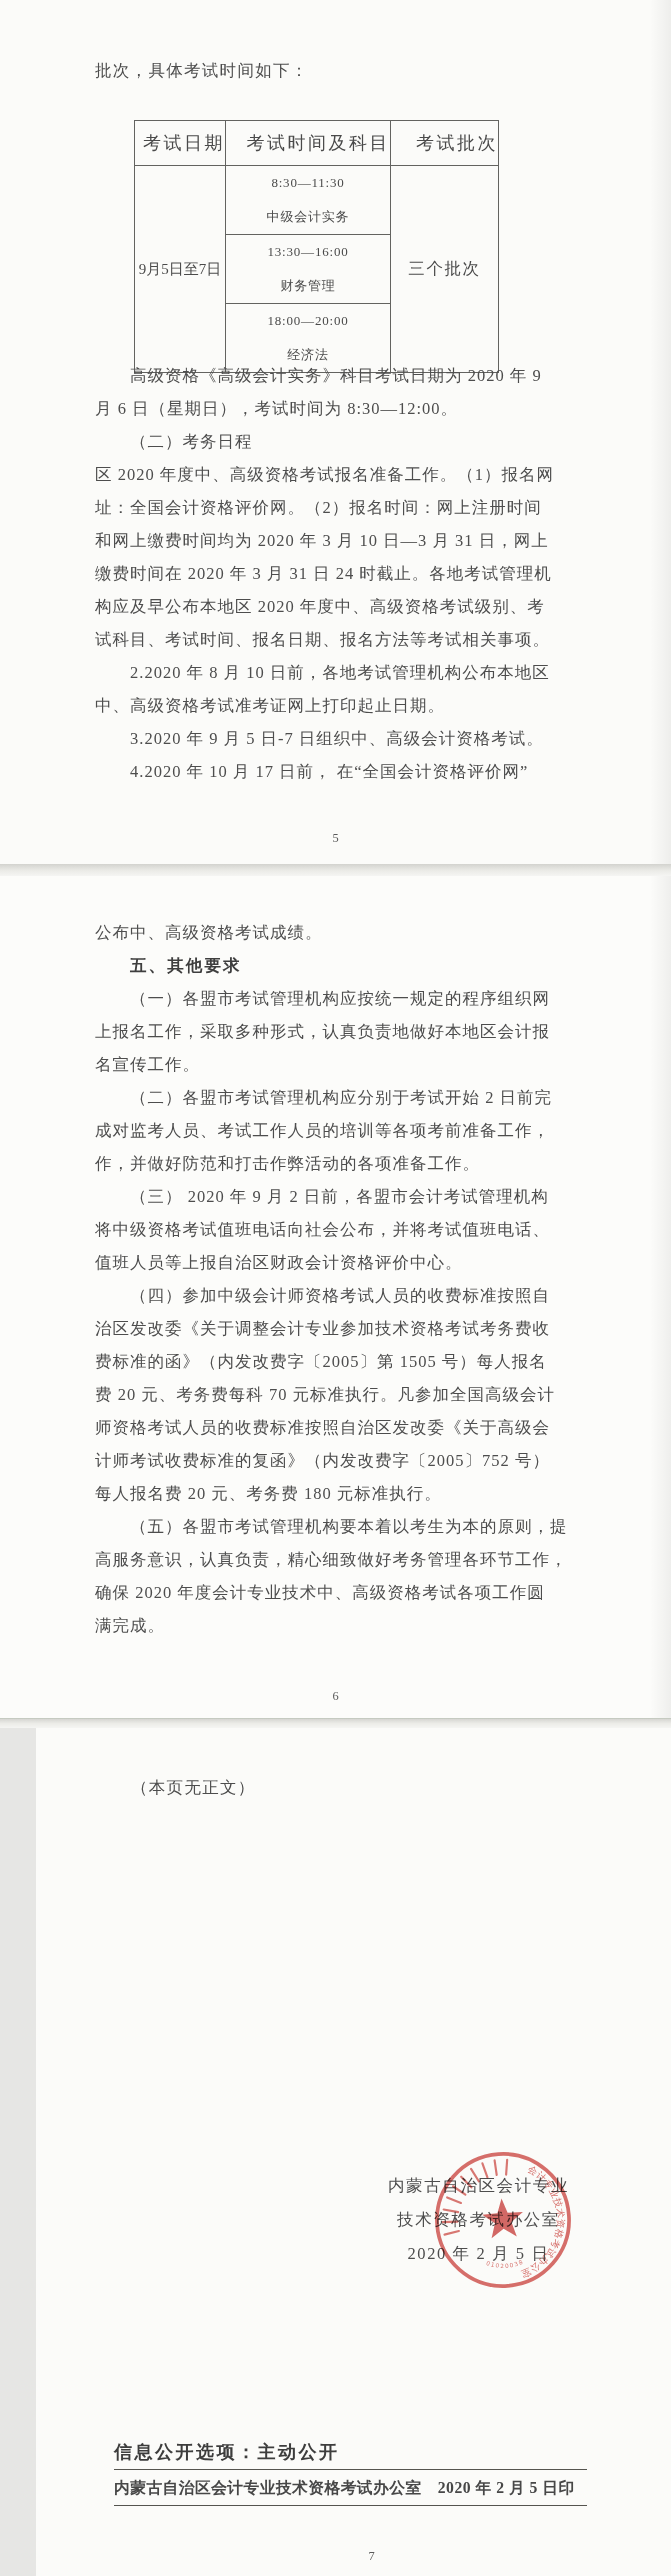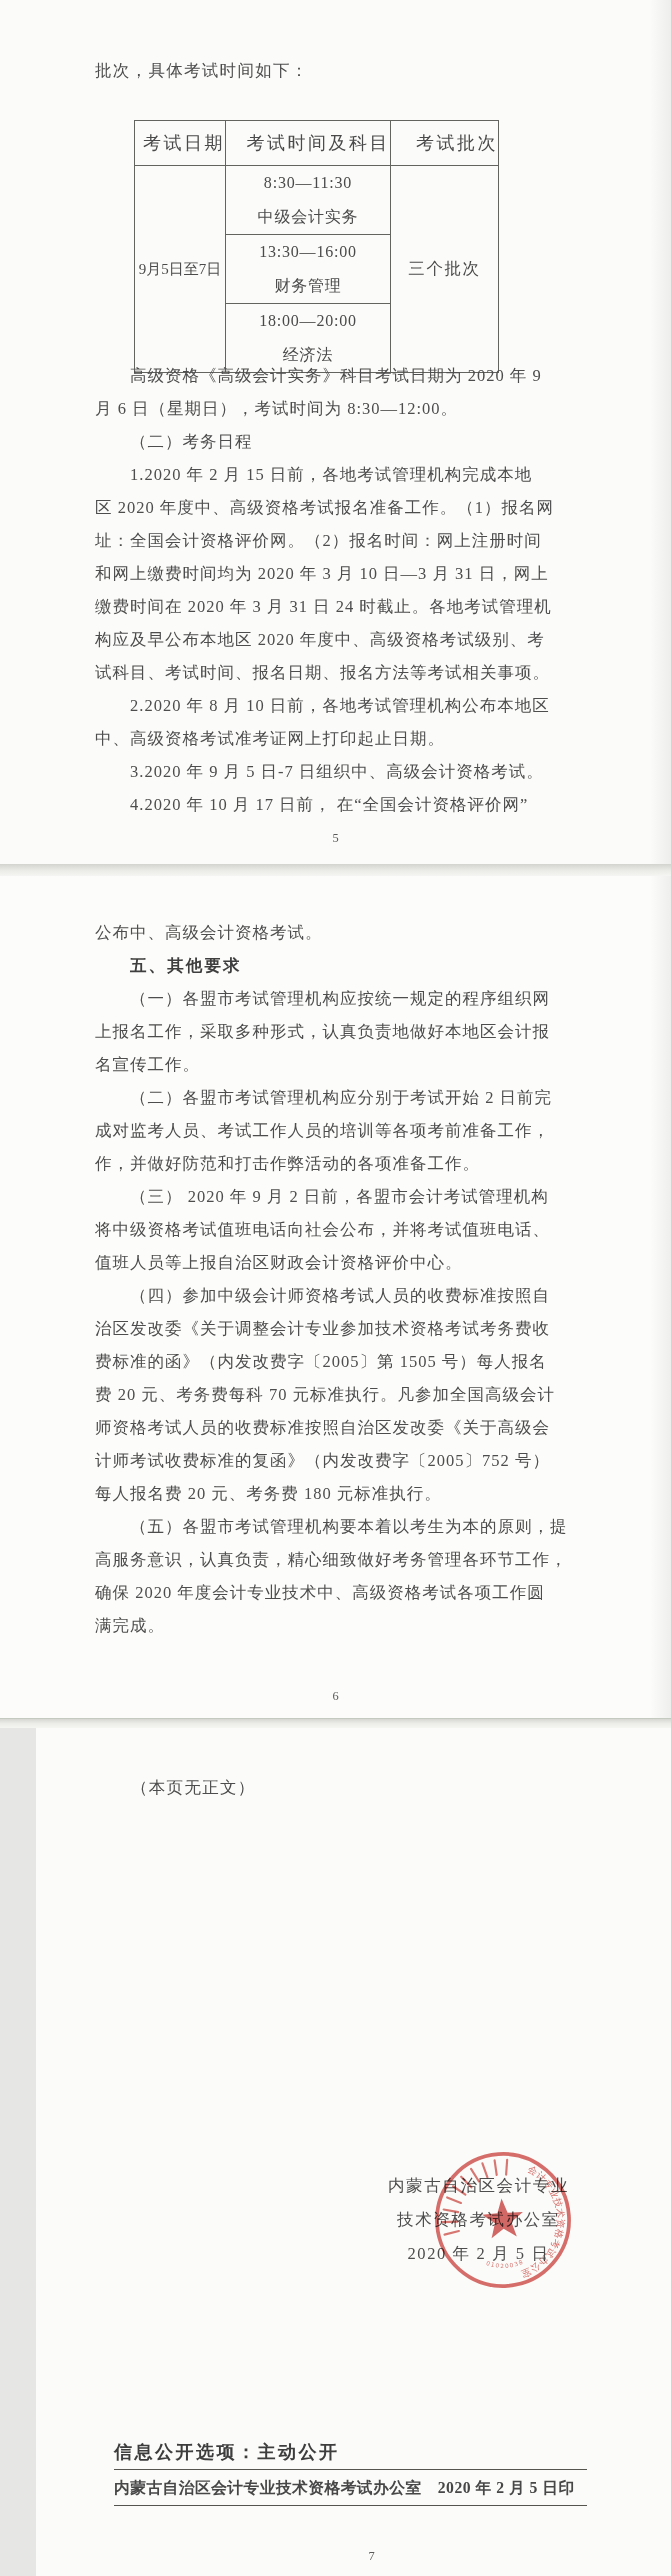--- a/index.html
+++ b/index.html
@@ -45,21 +45,21 @@
     border-collapse:collapse; table-layout:fixed;
   }
   table.exam th, table.exam td {
     border:1.6px solid #636360; text-align:center; vertical-align:middle;
     font-weight:normal; color:#4a4a4a;
   }
   table.exam th { height:45px; font-size:18px; letter-spacing:2.5px;text-align:right; }
   .col-date  { width:91px; }
   .col-sess  { width:165px;margin-top:37px; }
   .col-batch { width:108px; }
-  td.sess { height:68px; font-size:16px; letter-spacing:0.8px; }
+  td.sess { height:68px; font-size:13px; letter-spacing:0.8px; }
   td.sess .t, td.sess .s { line-height:34px; }
   td.date-cell  { font-size:15px; letter-spacing:0; }
   td.batch-cell { font-size:16.5px; letter-spacing:1.6px; }
 
   .pagenum { position:absolute; left:0; width:100%; text-align:center;
     font-size:12.4px; line-height:16.5px; color:#5a5a5a; }
 
   
   .no-text-note { position:absolute; left:95px; top:43px; height:33px;
     line-height:33px; font-size:16.5px; letter-spacing:1.3px; }
@@ -112,41 +112,40 @@
         <div class="s">经济法</div>
       </td>
     </tr>
   </tbody>
     </table>
 
   <div class="body-block" style="top:359px;">
     <div class="bline ind">高级资格《高级会计实务》科目考试日期为 2020 年 9</div>
     <div class="bline">月 6 日（星期日），考试时间为 8:30—12:00。</div>
     <div class="bline ind">（二）考务日程</div>
-    <div class="bline ind">1.2020 年 2 月 15 日前，各地考试管理机构完成本地</div>
     <div class="bline">区 2020 年度中、高级资格考试报名准备工作。（1）报名网</div>
     <div class="bline">址：全国会计资格评价网。（2）报名时间：网上注册时间</div>
     <div class="bline">和网上缴费时间均为 2020 年 3 月 10 日—3 月 31 日，网上</div>
     <div class="bline">缴费时间在 2020 年 3 月 31 日 24 时截止。各地考试管理机</div>
     <div class="bline">构应及早公布本地区 2020 年度中、高级资格考试级别、考</div>
     <div class="bline">试科目、考试时间、报名日期、报名方法等考试相关事项。</div>
     <div class="bline ind">2.2020 年 8 月 10 日前，各地考试管理机构公布本地区</div>
     <div class="bline">中、高级资格考试准考证网上打印起止日期。</div>
     <div class="bline ind">3.2020 年 9 月 5 日-7 日组织中、高级会计资格考试。</div>
     <div class="bline ind">4.2020 年 10 月 17 日前， 在“全国会计资格评价网”</div>
   </div>
 
   <div class="pagenum" style="top:830px;">5</div>
 </div>
 
 <div class="page-gap" id="gap-1"></div>
 
 <div class="page p2" id="page-2">
   <div class="body-block" style="top:40px;">
-    <div class="bline">公布中、高级会计资格考试。</div>
+    <div class="bline">公布中、高级资格考试成绩。</div>
     <div class="bline ind bold-hei">五、其他要求</div>
     <div class="bline ind">（一）各盟市考试管理机构应按统一规定的程序组织网</div>
     <div class="bline">上报名工作，采取多种形式，认真负责地做好本地区会计报</div>
     <div class="bline">名宣传工作。</div>
     <div class="bline ind">（二）各盟市考试管理机构应分别于考试开始 2 日前完</div>
     <div class="bline">成对监考人员、考试工作人员的培训等各项考前准备工作，</div>
     <div class="bline">作，并做好防范和打击作弊活动的各项准备工作。</div>
     <div class="bline ind">（三） 2020 年 9 月 2 日前，各盟市会计考试管理机构</div>
     <div class="bline">将中级资格考试值班电话向社会公布，并将考试值班电话、</div>
     <div class="bline">值班人员等上报自治区财政会计资格评价中心。</div>

